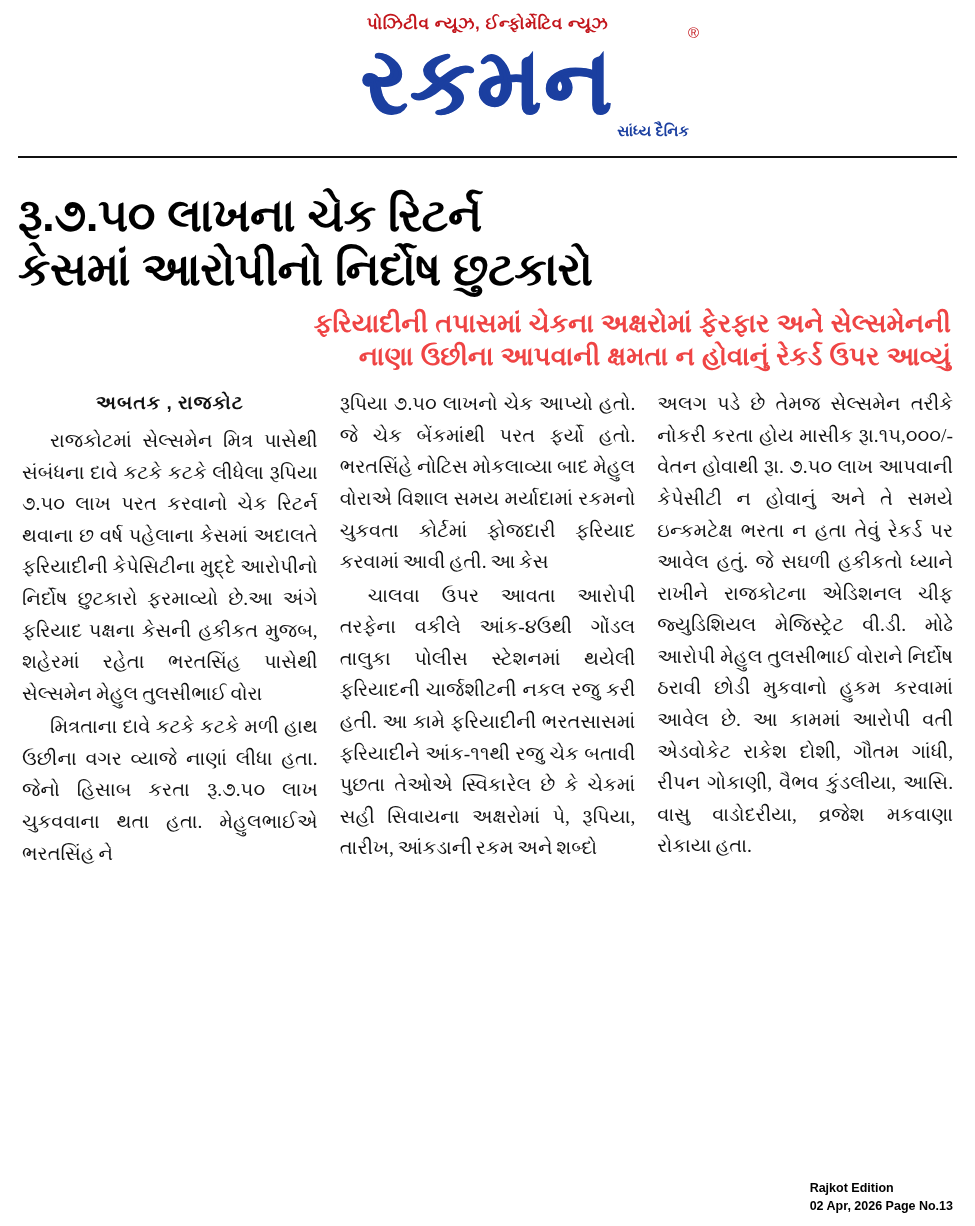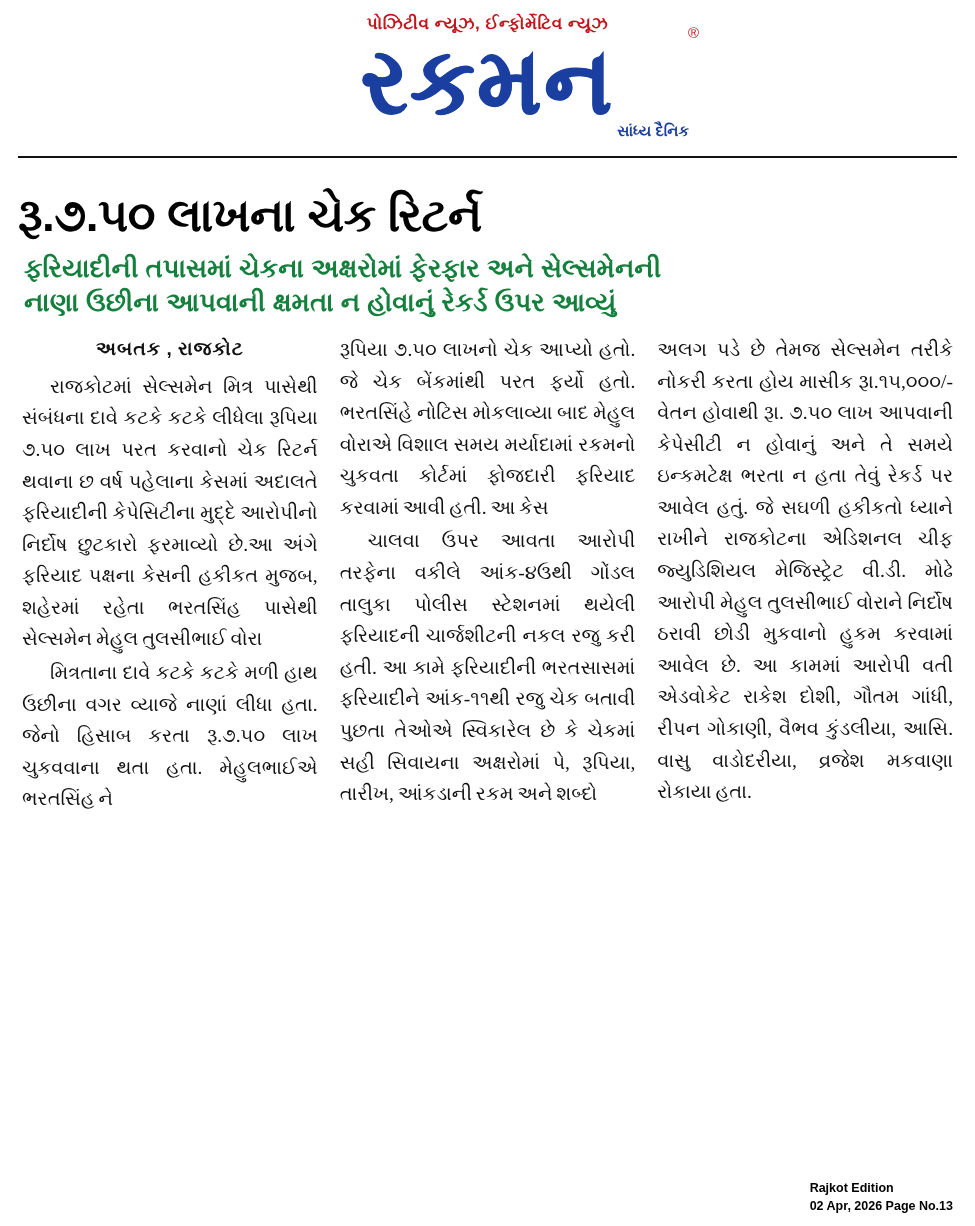--- a/index.html
+++ b/index.html
@@ -81,23 +81,23 @@
     text-align: left;
     letter-spacing: -0.5px;
     margin: 16px 0 6px 0;
     color: #000;
   }
   .subheadline {
     font-family: "Liberation Sans", sans-serif;
     font-weight: bold;
     font-size: 26px;
     line-height: 1.3;
-    text-align: left;
+    text-align: right;
     margin: 10px 6px 14px 6px;
-    color: #15803d;
+    color: #ef4444;
   }
 
   
   .columns {
     display: flex;
     gap: 22px;
     padding: 0 4px;
   }
   .col {
     flex: 1 1 0;
@@ -148,20 +148,21 @@
     <div class="masthead-tagline-top">પોઝિટીવ ન્યૂઝ, ઈન્ફોર્મેટિવ ન્યૂઝ</div>
     <div class="masthead-reg">®</div>
     <div class="masthead-title">રકમન</div>
     <div class="masthead-sub">સાંધ્ય દૈનિક</div>
     <div class="masthead-rule"></div>
     <div class="ghost-line"></div>
   </div>
 
   <div class="headline">
     <div>રૂ.૭.૫૦ લાખના ચેક રિટર્ન</div>
+    <div>કેસમાં આરોપીનો નિર્દોષ છુટકારો</div>
   </div>
 
   <div class="subheadline">
     <div>ફરિયાદીની તપાસમાં ચેકના અક્ષરોમાં ફેરફાર અને સેલ્સમેનની</div>
     <div>નાણા ઉછીના આપવાની ક્ષમતા ન હોવાનું રેકર્ડ ઉપર આવ્યું</div>
   </div>
 
   <div class="columns">
 
     <div class="col">

